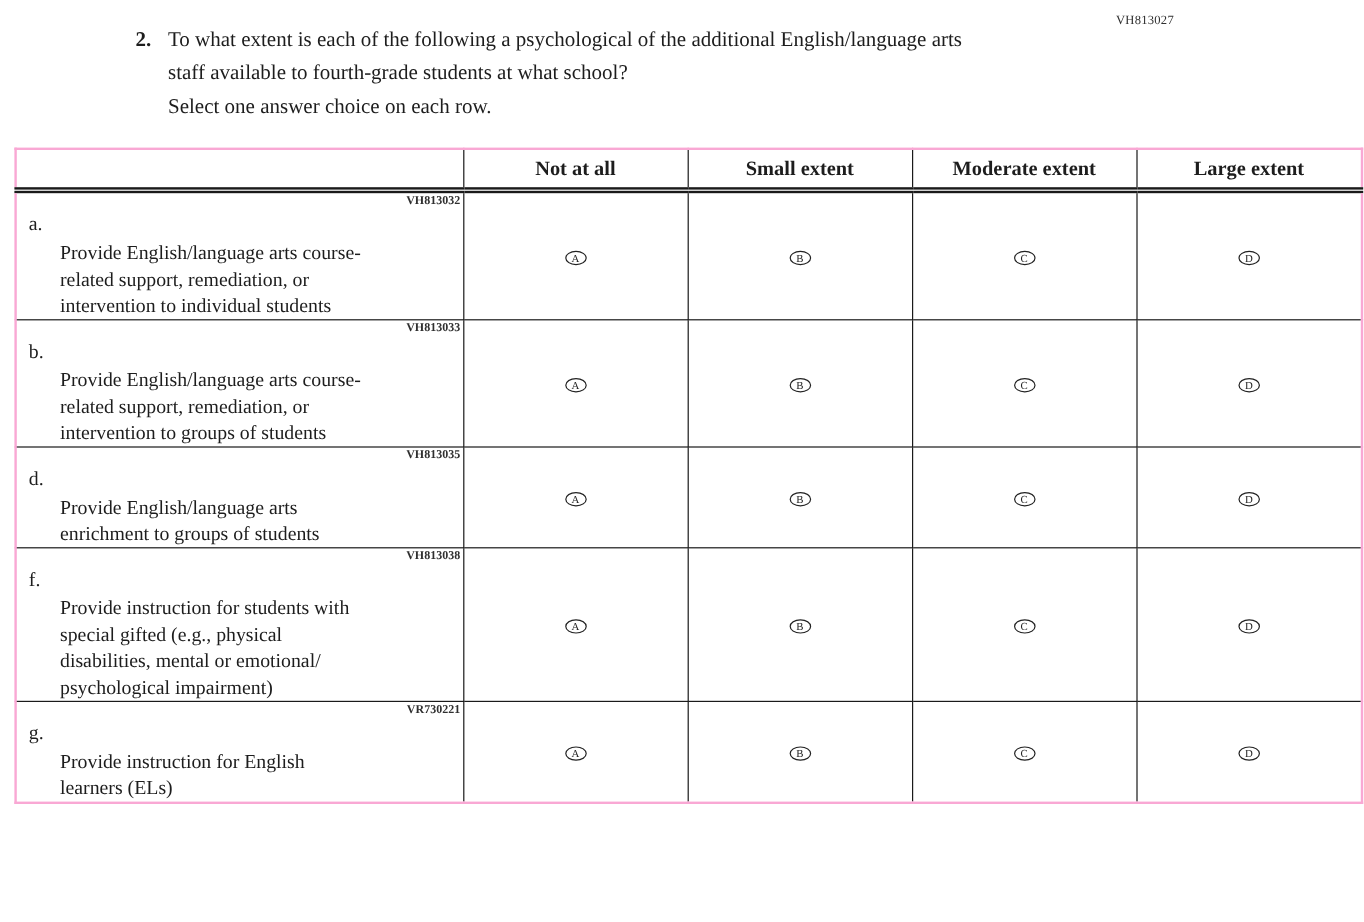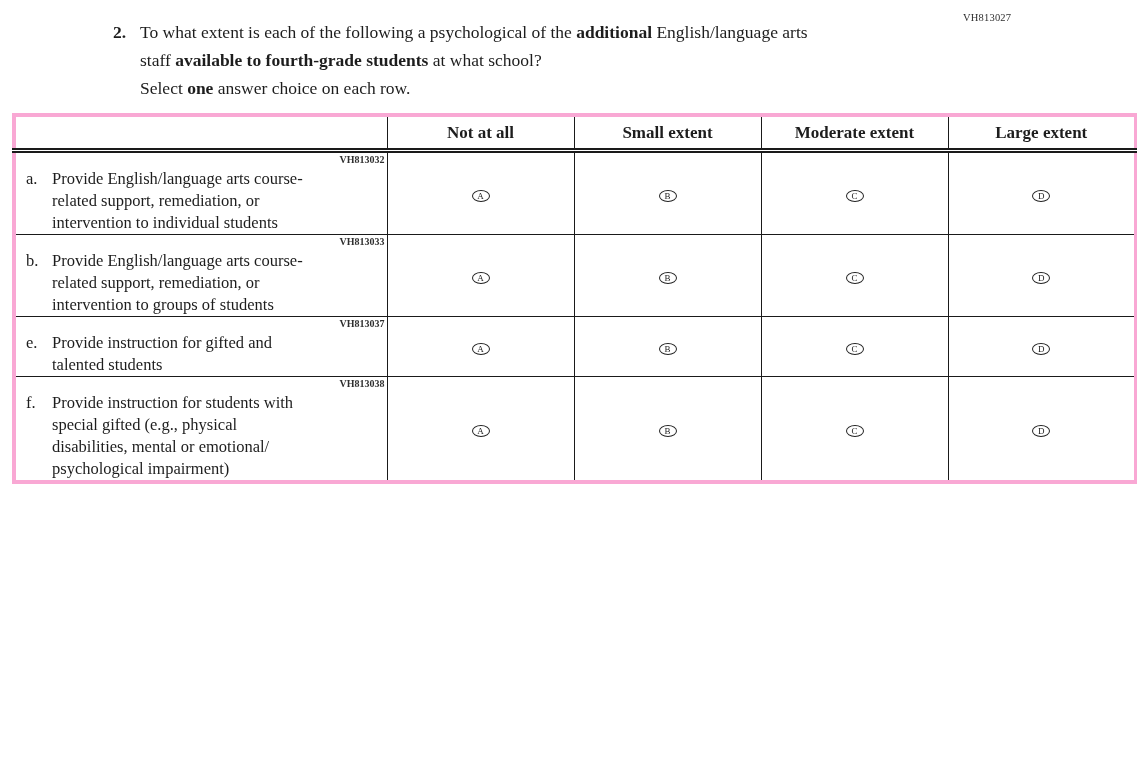--- a/index.html
+++ b/index.html
@@ -8,21 +8,21 @@
     background: #ffffff;
     width: 1137px;
     height: 768px;
     font-family: "Liberation Serif", "DejaVu Serif", serif;
     color: #1d1d1d;
     position: relative;
     overflow: hidden;
   }
   .page-code {
     position: absolute;
-    left: 963px;
+    left: 930px;
     top: 12px;
     font-size: 10.5px;
     letter-spacing: 0.2px;
     color: #2f2f2f;
   }
   .question-block {
     position: absolute;
     left: 113px;
     top: 18px;
     width: 720px;
@@ -35,34 +35,34 @@
     font-weight: bold;
     font-size: 17.5px;
     line-height: 28px;
     width: 27px;
     flex: none;
   }
   .q-text {
     font-size: 17.5px;
     line-height: 28px;
   }
-  .q-text b, .instruction b { font-weight: bold; }
+  .q-text b, .instruction b { font-weight: normal; }
   .instruction {
     margin-left: 27px;
     font-size: 17.5px;
     line-height: 28px;
   }
   table.survey {
     position: absolute;
     left: 12px;
-    top: 113px;
+    top: 123px;
     width: 1123px;
     border-collapse: collapse;
     table-layout: fixed;
-    border: 4px solid #f9a8d4;
+    border: 2px solid #f9a8d4;
   }
   table.survey th, table.survey td {
     border: 1px solid #1a1a1a;
     padding: 0;
   }
   table.survey thead th {
     height: 31px;
     font-size: 17px;
     font-weight: bold;
     text-align: center;
@@ -88,20 +88,21 @@
     font-size: 16.5px;
     line-height: 22px;
   }
   .row-letter {
     flex: none;
     width: 26px;
     padding-left: 10px;
   }
   .row-text {
     white-space: pre-line;
+    margin-top: 24px;
   }
   td.opt-cell {
     text-align: center;
     vertical-align: middle;
   }
   .bubble {
     display: inline-flex;
     align-items: center;
     justify-content: center;
     width: 18px;
@@ -173,47 +174,61 @@
 intervention to groups of students</span>
       </div>
     </td>
     <td class="opt-cell"><span class="bubble">A</span></td>
     <td class="opt-cell"><span class="bubble">B</span></td>
     <td class="opt-cell"><span class="bubble">C</span></td>
     <td class="opt-cell"><span class="bubble">D</span></td>
   </tr>
 
 
-
-  <tr>
-    <td class="label-cell">
-      <div class="row-code">VH813037</div>
-      <div class="row-label">
-        <span class="row-letter">e.</span>
-        <span class="row-text">Provide instruction for gifted and
-talented students</span>
-      </div>
-    </td>
-    <td class="opt-cell"><span class="bubble">A</span></td>
-    <td class="opt-cell"><span class="bubble">B</span></td>
-    <td class="opt-cell"><span class="bubble">C</span></td>
-    <td class="opt-cell"><span class="bubble">D</span></td>
-  </tr>
+  <tr>
+    <td class="label-cell">
+      <div class="row-code">VH813035</div>
+      <div class="row-label">
+        <span class="row-letter">d.</span>
+        <span class="row-text">Provide English/language arts
+enrichment to groups of students</span>
+      </div>
+    </td>
+    <td class="opt-cell"><span class="bubble">A</span></td>
+    <td class="opt-cell"><span class="bubble">B</span></td>
+    <td class="opt-cell"><span class="bubble">C</span></td>
+    <td class="opt-cell"><span class="bubble">D</span></td>
+  </tr>
+
 
   <tr>
     <td class="label-cell">
       <div class="row-code">VH813038</div>
       <div class="row-label">
         <span class="row-letter">f.</span>
         <span class="row-text">Provide instruction for students with
 special gifted (e.g., physical
 disabilities, mental or emotional/
 psychological impairment)</span>
       </div>
     </td>
     <td class="opt-cell"><span class="bubble">A</span></td>
     <td class="opt-cell"><span class="bubble">B</span></td>
     <td class="opt-cell"><span class="bubble">C</span></td>
     <td class="opt-cell"><span class="bubble">D</span></td>
   </tr>
 
+  <tr>
+    <td class="label-cell">
+      <div class="row-code">VR730221</div>
+      <div class="row-label">
+        <span class="row-letter">g.</span>
+        <span class="row-text">Provide instruction for English
+learners (ELs)</span>
+      </div>
+    </td>
+    <td class="opt-cell"><span class="bubble">A</span></td>
+    <td class="opt-cell"><span class="bubble">B</span></td>
+    <td class="opt-cell"><span class="bubble">C</span></td>
+    <td class="opt-cell"><span class="bubble">D</span></td>
+  </tr>
 </tbody>
 </table>
 
 </body></html>

